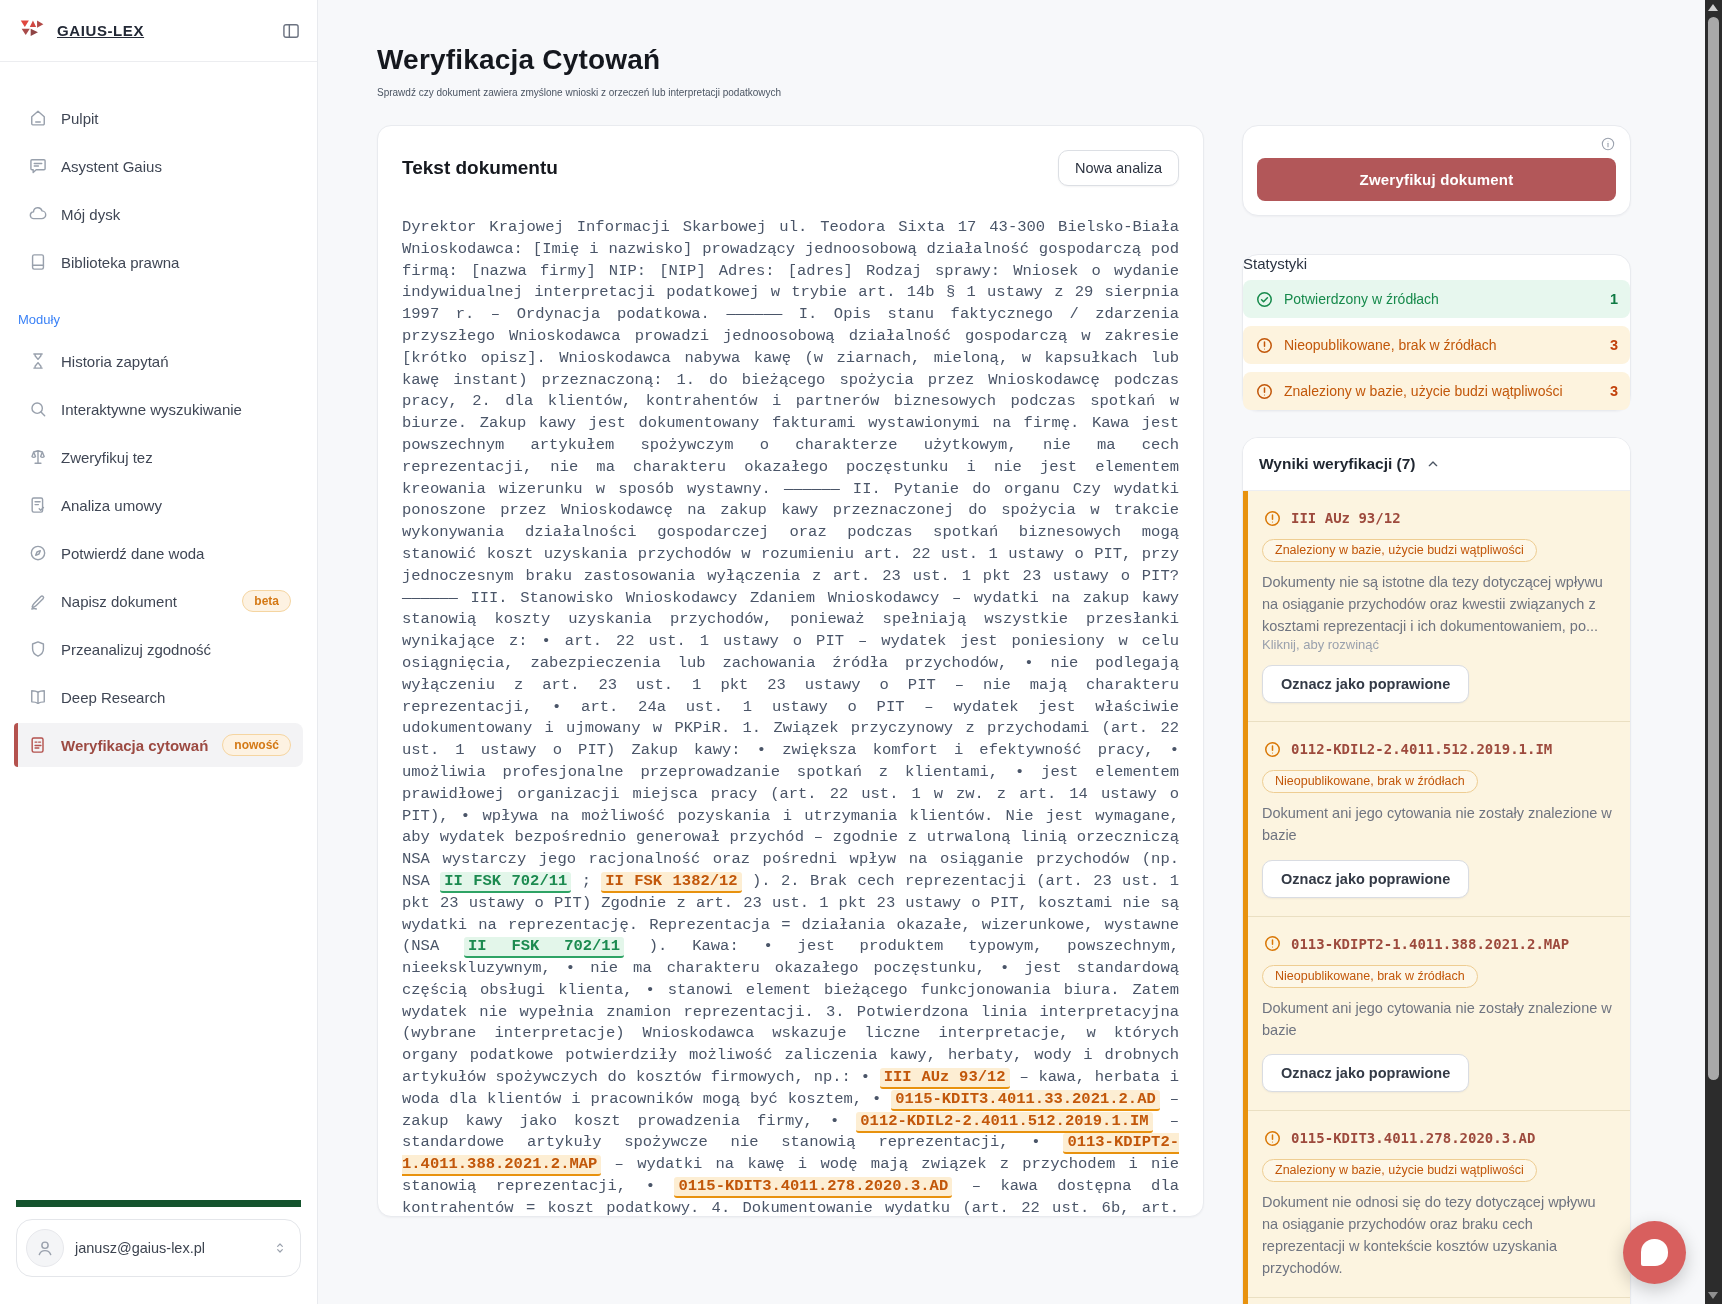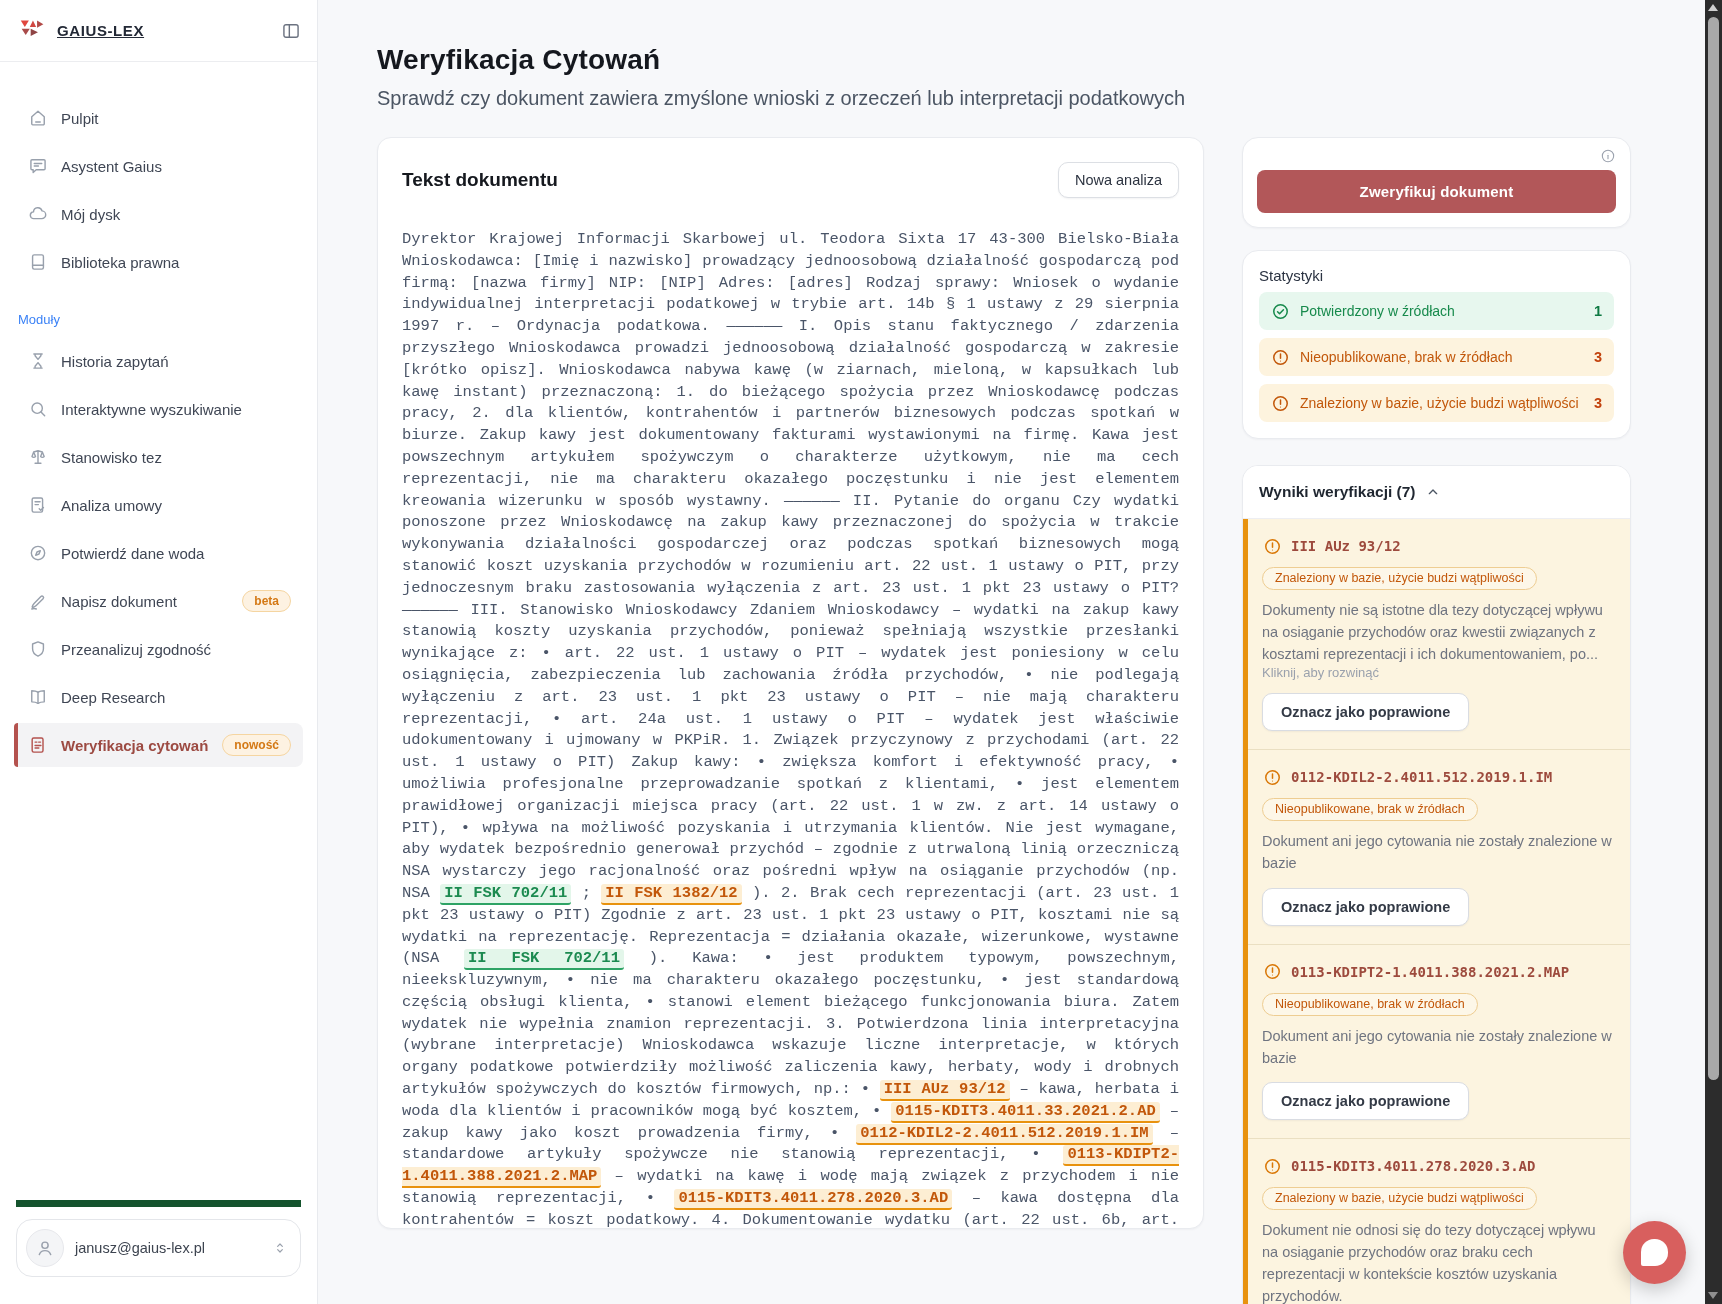--- a/index.html
+++ b/index.html
@@ -29,21 +29,21 @@
   .user-pill { display:flex; align-items:center; height:58px; border:1px solid #e4e6ea; border-radius:16px;
                padding:0 12px 0 9px; cursor:pointer; }
   .avatar { width:38px; height:38px; border-radius:50%; background:#f4f5f7; border:1px solid #e7e8ec;
             color:#9aa1ad; display:grid; place-items:center; flex:none; }
   .user-email { margin-left:11px; font-size:14.5px; color:#3d4450; }
   .updown { margin-left:auto; color:#9aa1ad; display:grid; place-items:center; }
 
   
   .main { position:absolute; left:318px; right:17px; top:0; bottom:0; padding:44px 0 0 59px; }
   .page-title { font-size:28px; font-weight:700; color:#15181e; letter-spacing:.2px; }
-  .page-subtitle { margin-top:11px; font-size:20px; color:#4b5563; }
+  .page-subtitle { margin-top:11px; font-size:10px; color:#4b5563; }
   .content-row { display:flex; align-items:flex-start; gap:38px; margin-top:27px; }
 
   .card { background:#fff; border:1px solid #e9ebef; border-radius:16px;
           box-shadow:0 1px 2px rgba(16,24,40,.04); }
 
   
   .doc-card { width:827px; height:1092px; border-radius:14px; padding:20px 24px 0; overflow:hidden; }
   .doc-head { display:flex; align-items:center; justify-content:space-between; min-height:44px; }
   .doc-title { font-size:19px; font-weight:700; color:#15181e; }
   .btn-light { padding:9px 16px; border-radius:10px; border:1px solid #dcdfe4; background:#fff;
@@ -54,21 +54,21 @@
   .cite.ok   { background:#e3f6ea; color:#1c8a50; border-bottom:2px solid #2ea365; }
   .cite.warn { background:#fdeed3; color:#c2570a; border-bottom:2px solid #e8920e; }
 
   
   .right-rail { width:389px; flex:none; }
   .verify-card { padding:6px 14px 14px; }
   .info-row { display:flex; justify-content:flex-end; padding:4px 0 6px; color:#9aa1ad; }
   .verify-btn { width:100%; height:43px; border:none; border-radius:8px; background:#b25759; color:#fff;
                 font-family:inherit; font-size:15px; font-weight:600; letter-spacing:.2px; cursor:pointer; }
 
-  .stats-card { margin-top:22px; padding:16px; }
+  .stats-card { margin-top:38px; }
   .stats-title { font-size:15px; color:#2b3342; margin-bottom:6px; }
   .stat-row { display:flex; align-items:center; gap:10px; height:38px; border-radius:8px;
               padding:0 12px; margin-top:8px; font-size:14px; }
   .stat-row.ok   { background:#e7f7ee; color:#178a4c; }
   .stat-row.warn { background:#fdf3de; color:#c2570a; }
   .stat-ico { width:19px; height:19px; display:grid; place-items:center; flex:none; }
   .stat-count { margin-left:auto; font-weight:700; font-size:14.5px; }
   .stat-row.ok .stat-count { color:#0f7a43; }
   .stat-row.warn .stat-count { color:#c2410c; }
 
@@ -185,21 +185,21 @@
             </svg>
           </span>
           <span class="nav-label">Interaktywne wyszukiwanie</span>
         </div>
         <div class="nav-item">
           <span class="nav-ico">
             <svg viewBox="0 0 24 24" width="20" height="20" fill="none" stroke="currentColor" stroke-width="1.7" stroke-linecap="round" stroke-linejoin="round">
               <path d="M12 4.5v14M8.5 19.5h7M12 4.5 6.8 6M12 4.5 17.2 6M6.8 6l-2 5.4a2.7 2.7 0 0 0 4.2 0zM17.2 6l-2 5.4a2.7 2.7 0 0 0 4.2 0z"></path>
             </svg>
           </span>
-          <span class="nav-label">Stanowisko tez</span>
+          <span class="nav-label">Zweryfikuj tez</span>
         </div>
         <div class="nav-item">
           <span class="nav-ico">
             <svg viewBox="0 0 24 24" width="20" height="20" fill="none" stroke="currentColor" stroke-width="1.7" stroke-linecap="round" stroke-linejoin="round">
               <rect x="5" y="3.5" width="12.5" height="17" rx="1.8"></rect>
               <path d="M8.5 8h6M8.5 11.5h4"></path>
               <path d="m13.5 16.5 1.8 1.8 3.2-3.2"></path>
             </svg>
           </span>
           <span class="nav-label">Analiza umowy</span>

